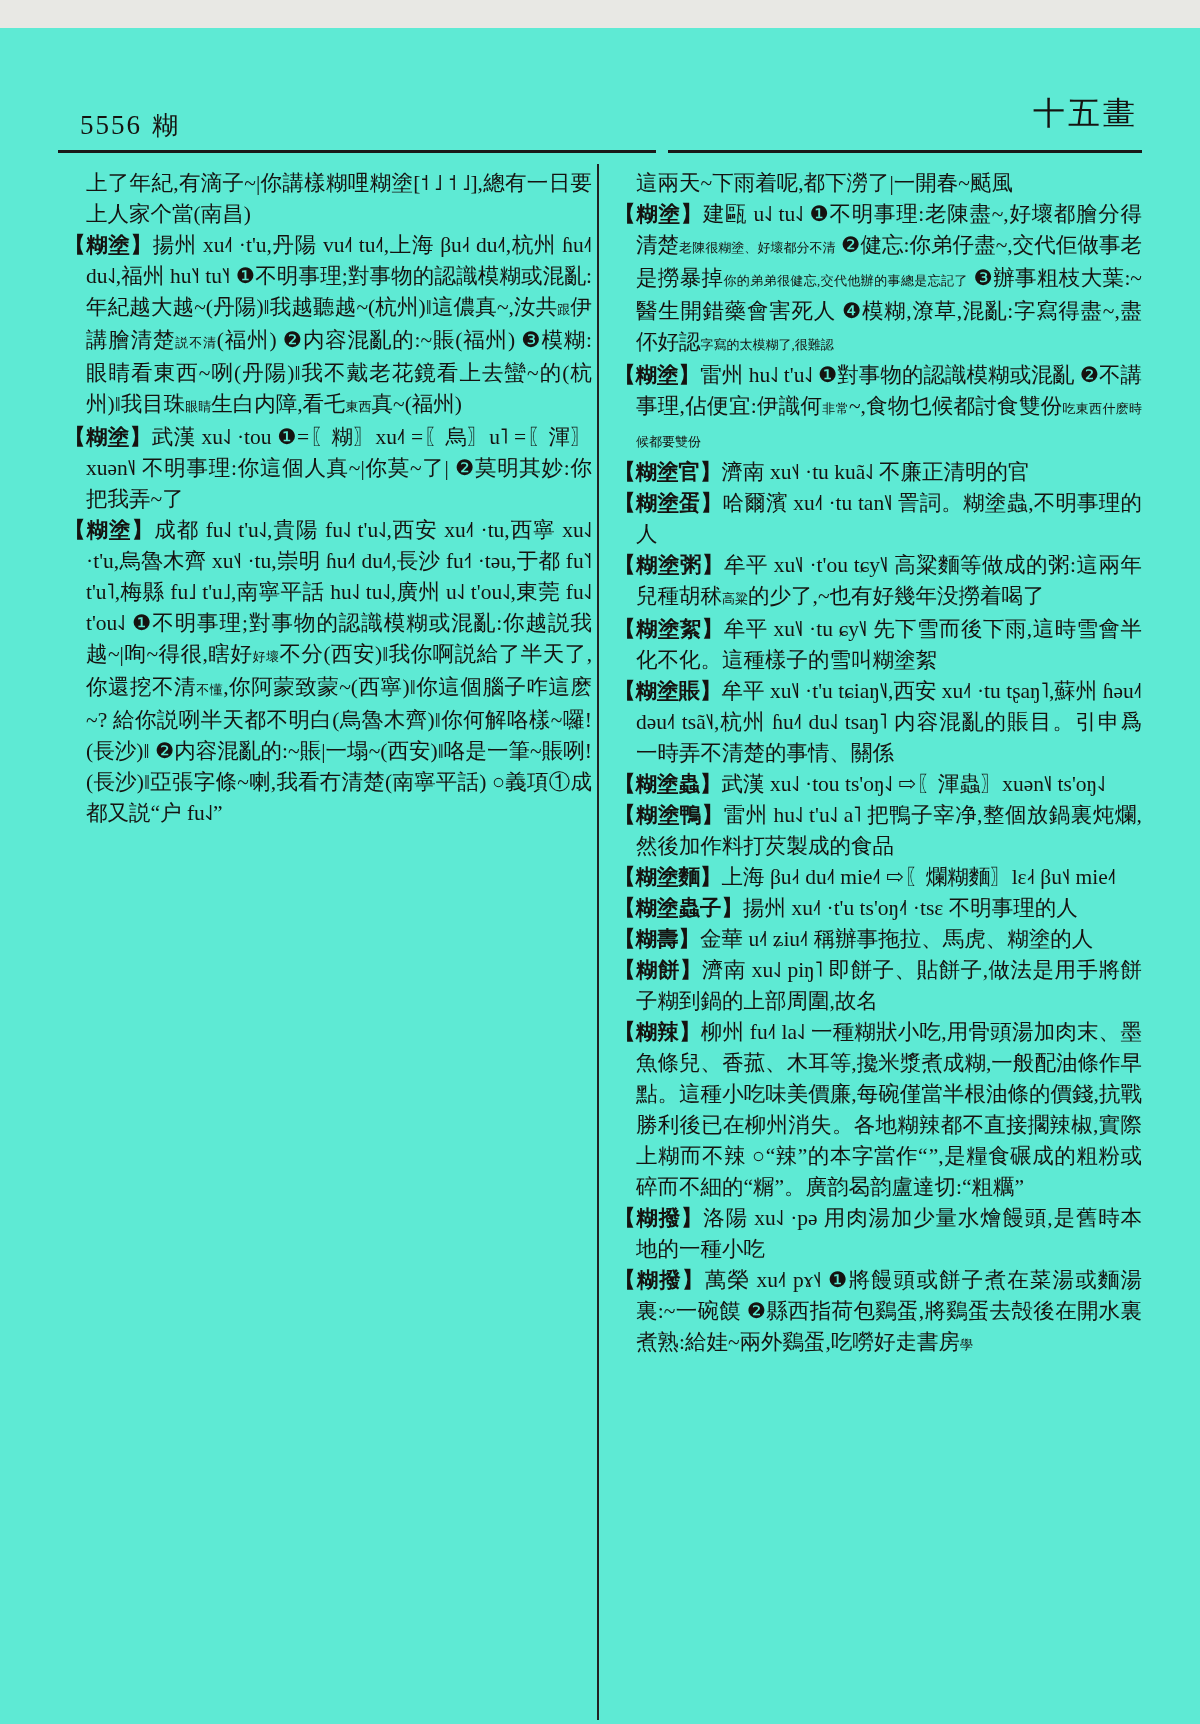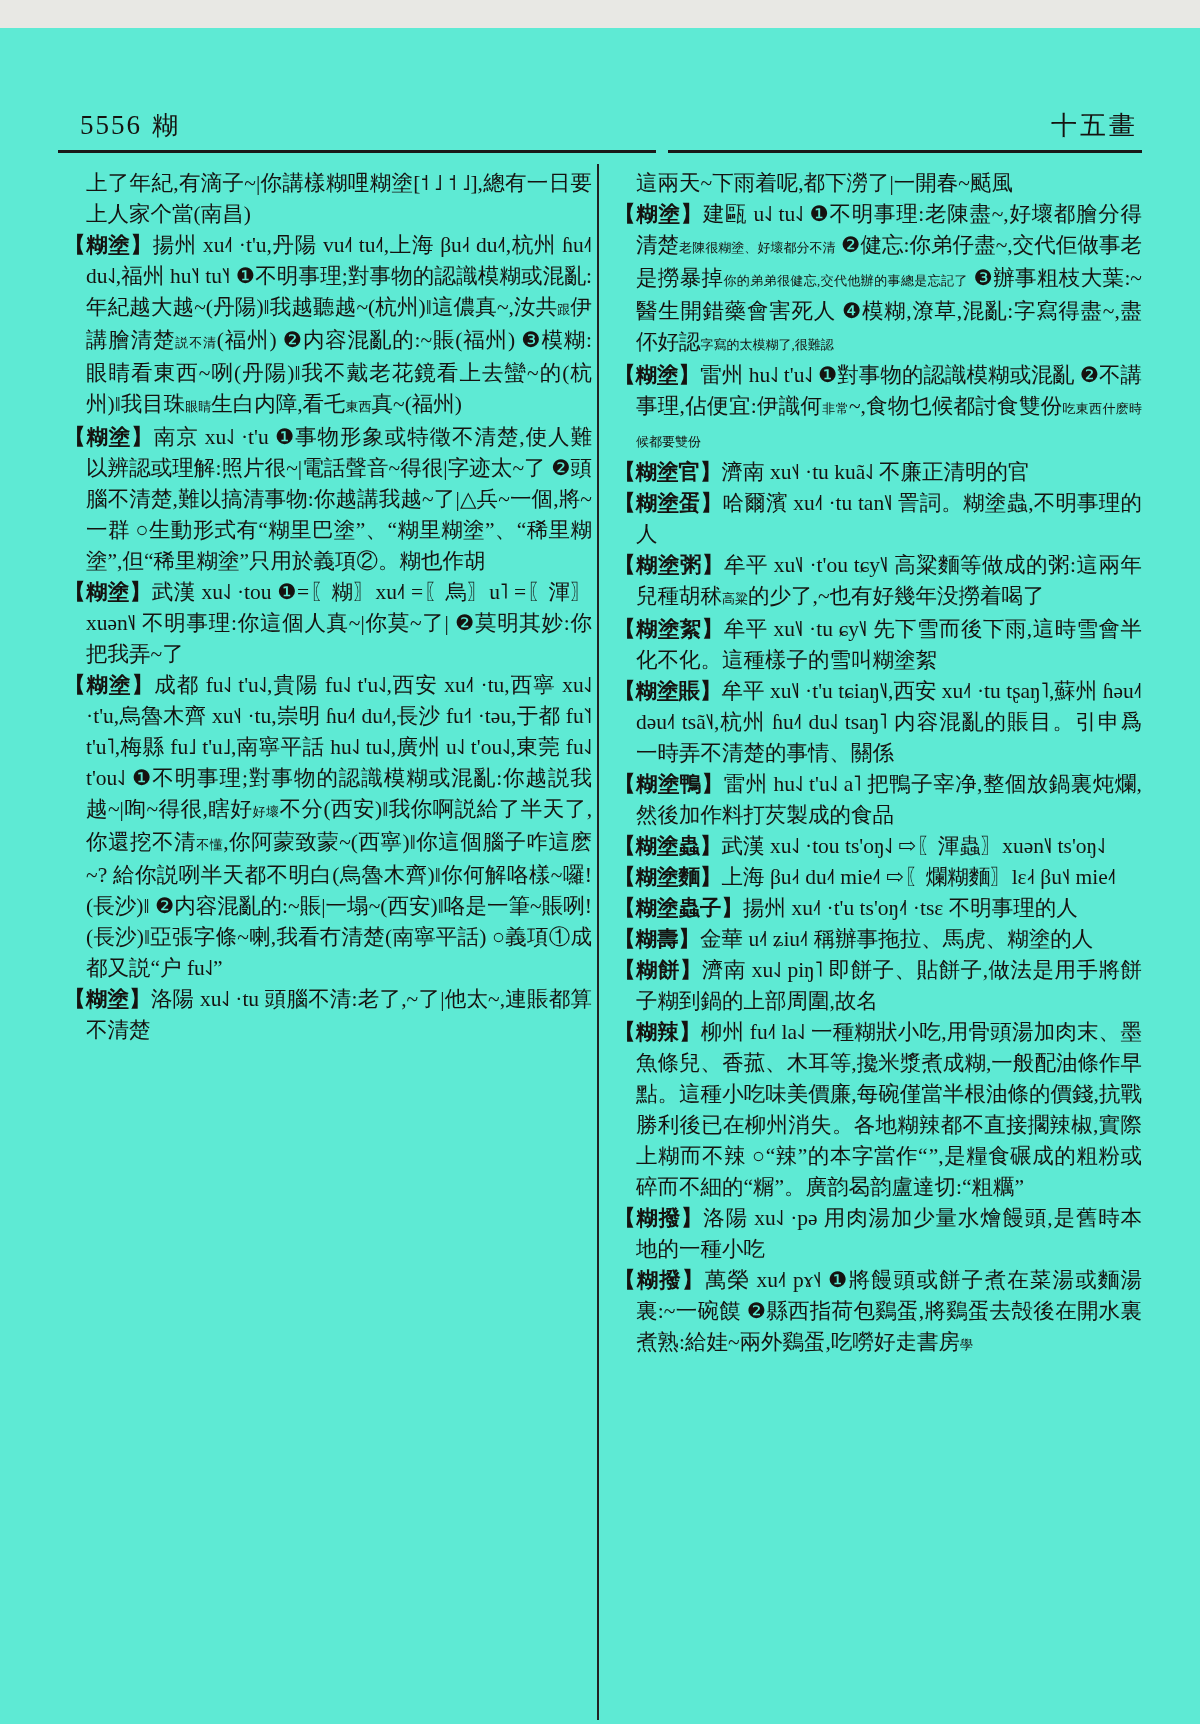--- a/index.html
+++ b/index.html
@@ -1,20 +1,20 @@
 <!DOCTYPE html>
 <html><head>
 <meta charset="utf-8">
 <style>
   html,body{margin:0;padding:0;background:#e8e8e4;}
   .page{position:relative;width:1200px;height:1724px;background:#5eead4;color:#151310;
         font-family:"Liberation Serif","DejaVu Serif",serif;overflow:hidden;margin-top:28px;}
   .hdr-num{position:absolute;left:80px;top:82px;font-size:27px;letter-spacing:2px;}
   .hdr-rad{position:absolute;left:152px;top:80px;font-size:26px;}
-  .hdr-sec{position:absolute;right:62px;top:80px;font-size:26px;letter-spacing:3px;}
+  .hdr-sec{position:absolute;right:62px;top:64px;font-size:32px;letter-spacing:3px;}
   .rule{position:absolute;top:122px;height:3px;background:#1a1a1a;}
   .rule.l{left:58px;width:598px;}
   .rule.r{left:668px;width:474px;}
   .vdivider{position:absolute;left:597px;top:136px;width:2px;height:1556px;background:#222;}
   .col{position:absolute;top:140px;width:528px;font-size:21.5px;line-height:31px;
        text-align:justify;text-justify:inter-ideograph;}
   .col.left{left:64px;}
   .col.right{left:614px;}
   .entry{padding-left:22px;text-indent:-22px;}
   .entry.cont{text-indent:0;}
@@ -28,36 +28,34 @@
 <div class="page">
   <span class="hdr-num">5556</span>
   <span class="hdr-rad">糊</span>
   <span class="hdr-sec">十五畫</span>
   <div class="rule l"></div>
   <div class="rule r"></div>
   <div class="vdivider"></div>
   <div class="col left">
       <div class="entry cont"><span class="tx">上了年紀,有滴子~|你講樣糊哩糊塗[˦ ˩ ˦ ˩],總有一日要上人家个當(南昌)</span></div>
       <div class="entry"><span class="hw">【糊塗】</span><span class="tx">揚州 xu˨˦ ·t'u,丹陽 vu˨˦ tu˨˦,上海 βu˨˧ du˨˦,杭州 ɦu˨˦ du˨˩,福州 hu˥˧ tu˥˧ ❶不明事理;對事物的認識模糊或混亂:年紀越大越~(丹陽)‖我越聽越~(杭州)‖這儂真~,汝共</span><span class="gl">跟</span><span class="tx">伊講膾清楚</span><span class="gl">説不清</span><span class="tx">(福州) ❷内容混亂的:~賬(福州) ❸模糊:眼睛看東西~咧(丹陽)‖我不戴老花鏡看上去蠻~的(杭州)‖我目珠</span><span class="gl">眼睛</span><span class="tx">生白内障,看乇</span><span class="gl">東西</span><span class="tx">真~(福州)</span></div>
-      <div class="entry"><span class="hw">【糊塗】</span><span class="tx">南京 xu˨˩ ·t'u ❶事物形象或特徵不清楚,使人難以辨認或理解:照片很~|電話聲音~得很|字迹太~了 ❷頭腦不清楚,難以搞清事物:你越講我越~了|△兵~一個,將~一群 ○生動形式有“糊里巴塗”、“糊里糊塗”、“稀里糊塗”,但“稀里糊塗”只用於義項②。糊也作胡</span></div>
       <div class="entry"><span class="hw">【糊塗】</span><span class="tx">武漢 xu˨˩ ·tou ❶=〖糊〗xu˨˦ =〖烏〗u˥ =〖渾〗xuən˥˩ 不明事理:你這個人真~|你莫~了| ❷莫明其妙:你把我弄~了</span></div>
       <div class="entry"><span class="hw">【糊塗】</span><span class="tx">成都 fu˨˩ t'u˨˩,貴陽 fu˨˩ t'u˨˩,西安 xu˨˦ ·tu,西寧 xu˨˩ ·t'u,烏魯木齊 xu˦˨ ·tu,崇明 ɦu˨˦ du˨˦,長沙 fu˧˦ ·təu,于都 fu˥˦ t'u˥,梅縣 fu˩ t'u˩,南寧平話 hu˨˩ tu˨˩,廣州 u˨˩ t'ou˨˩,東莞 fu˨˩ t'ou˨˩ ❶不明事理;對事物的認識模糊或混亂:你越説我越~|咰~得很,瞎好</span><span class="gl">好壞</span><span class="tx">不分(西安)‖我你啊説給了半天了,你還挖不清</span><span class="gl">不懂</span><span class="tx">,你阿蒙致蒙~(西寧)‖你這個腦子咋這麽~? 給你説咧半天都不明白(烏魯木齊)‖你何解咯樣~囉!(長沙)‖ ❷内容混亂的:~賬|一塌~(西安)‖咯是一筆~賬咧!(長沙)‖亞張字條~喇,我看冇清楚(南寧平話) ○義項①成都又説“户 fu˨˩”</span></div>
-      <div class="entry"><span class="hw">【糊塗】</span><span class="tx">洛陽 xu˨˩ ·tu 頭腦不清:老了,~了|他太~,連賬都算不清楚</span></div>
     </div>
   <div class="col right">
       <div class="entry cont"><span class="tx">這兩天~下雨着呢,都下澇了|一開春~颳風</span></div>
       <div class="entry"><span class="hw">【糊塗】</span><span class="tx">建甌 u˨˩ tu˨˩ ❶不明事理:老陳盡~,好壞都膾分得清楚</span><span class="gl">老陳很糊塗、好壞都分不清</span><span class="tx"> ❷健忘:你弟仔盡~,交代佢做事老是撈暴掉</span><span class="gl">你的弟弟很健忘,交代他辦的事總是忘記了</span><span class="tx"> ❸辦事粗枝大葉:~醫生開錯藥會害死人 ❹模糊,潦草,混亂:字寫得盡~,盡伓好認</span><span class="gl">字寫的太模糊了,很難認</span></div>
       <div class="entry"><span class="hw">【糊塗】</span><span class="tx">雷州 hu˨˩ t'u˨˩ ❶對事物的認識模糊或混亂 ❷不講事理,佔便宜:伊識何</span><span class="gl">非常</span><span class="tx">~,食物乜候都討食雙份</span><span class="gl">吃東西什麽時候都要雙份</span></div>
       <div class="entry"><span class="hw">【糊塗官】</span><span class="tx">濟南 xu˦˨ ·tu kuã˨˩ 不廉正清明的官</span></div>
       <div class="entry"><span class="hw">【糊塗蛋】</span><span class="tx">哈爾濱 xu˨˦ ·tu tan˥˩ 詈詞。糊塗蟲,不明事理的人</span></div>
       <div class="entry"><span class="hw">【糊塗粥】</span><span class="tx">牟平 xu˥˩ ·t'ou tɕy˥˩ 高粱麵等做成的粥:這兩年兒種胡秫</span><span class="gl">高粱</span><span class="tx">的少了,~也有好幾年没撈着喝了</span></div>
       <div class="entry"><span class="hw">【糊塗絮】</span><span class="tx">牟平 xu˥˩ ·tu ɕy˥˩ 先下雪而後下雨,這時雪會半化不化。這種樣子的雪叫糊塗絮</span></div>
       <div class="entry"><span class="hw">【糊塗賬】</span><span class="tx">牟平 xu˥˩ ·t'u tɕiaŋ˥˩,西安 xu˨˦ ·tu tʂaŋ˥,蘇州 ɦəu˨˦ dəu˨˦ tsã˥˨,杭州 ɦu˨˦ du˨˩ tsaŋ˥ 内容混亂的賬目。引申爲一時弄不清楚的事情、關係</span></div>
+      <div class="entry"><span class="hw">【糊塗蟲】</span><span class="tx">武漢 xu˨˩ ·tou ts'oŋ˨˩ ⇨〖渾蟲〗xuən˥˩ ts'oŋ˨˩</span></div>
       <div class="entry"><span class="hw">【糊塗鴨】</span><span class="tx">雷州 hu˨˩ t'u˨˩ a˥ 把鴨子宰净,整個放鍋裏炖爛,然後加作料打芡製成的食品</span></div>
-      <div class="entry"><span class="hw">【糊塗蟲】</span><span class="tx">武漢 xu˨˩ ·tou ts'oŋ˨˩ ⇨〖渾蟲〗xuən˥˩ ts'oŋ˨˩</span></div>
       <div class="entry"><span class="hw">【糊塗麵】</span><span class="tx">上海 βu˨˧ du˨˦ mie˨˦ ⇨〖爛糊麵〗lɛ˨˧ βu˦˨ mie˨˦</span></div>
       <div class="entry"><span class="hw">【糊塗蟲子】</span><span class="tx">揚州 xu˨˦ ·t'u ts'oŋ˨˦ ·tsɛ 不明事理的人</span></div>
       <div class="entry"><span class="hw">【糊壽】</span><span class="tx">金華 u˨˦ ʑiu˨˦ 稱辦事拖拉、馬虎、糊塗的人</span></div>
       <div class="entry"><span class="hw">【糊餅】</span><span class="tx">濟南 xu˨˩ piŋ˥ 即餅子、貼餅子,做法是用手將餅子糊到鍋的上部周圍,故名</span></div>
       <div class="entry"><span class="hw">【糊辣】</span><span class="tx">柳州 fu˨˦ la˨˩ 一種糊狀小吃,用骨頭湯加肉末、墨魚條兒、香菰、木耳等,攙米漿煮成糊,一般配油條作早點。這種小吃味美價廉,每碗僅當半根油條的價錢,抗戰勝利後已在柳州消失。各地糊辣都不直接擱辣椒,實際上糊而不辣 ○“辣”的本字當作“𥻦”,是糧食碾成的粗粉或碎而不細的“糏”。廣韵曷韵盧達切:“𥻦粗糲”</span></div>
       <div class="entry"><span class="hw">【糊撥】</span><span class="tx">洛陽 xu˨˩ ·pə 用肉湯加少量水燴饅頭,是舊時本地的一種小吃</span></div>
       <div class="entry"><span class="hw">【糊撥】</span><span class="tx">萬榮 xu˨˦ pɤ˦˨ ❶將饅頭或餅子煮在菜湯或麵湯裏:~一碗饃 ❷縣西指荷包鷄蛋,將鷄蛋去殻後在開水裏煮熟:給娃~兩外鷄蛋,吃嘮好走書房</span><span class="gl">學</span></div>
     </div>
 </div>
 

